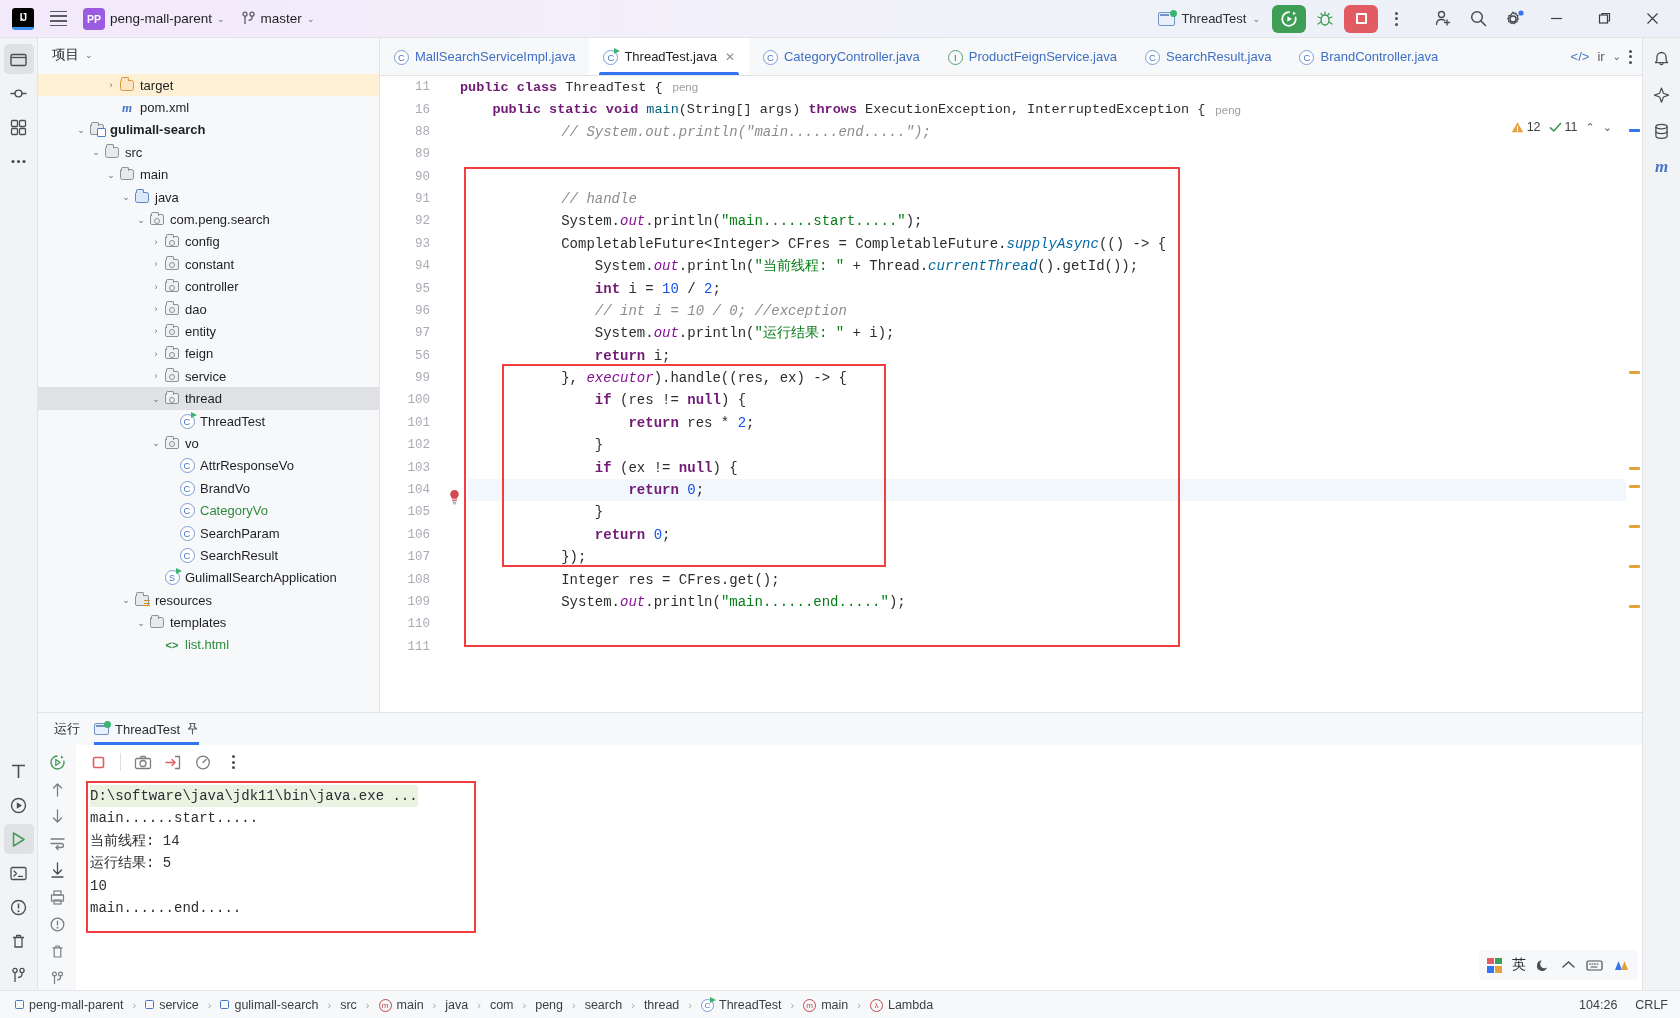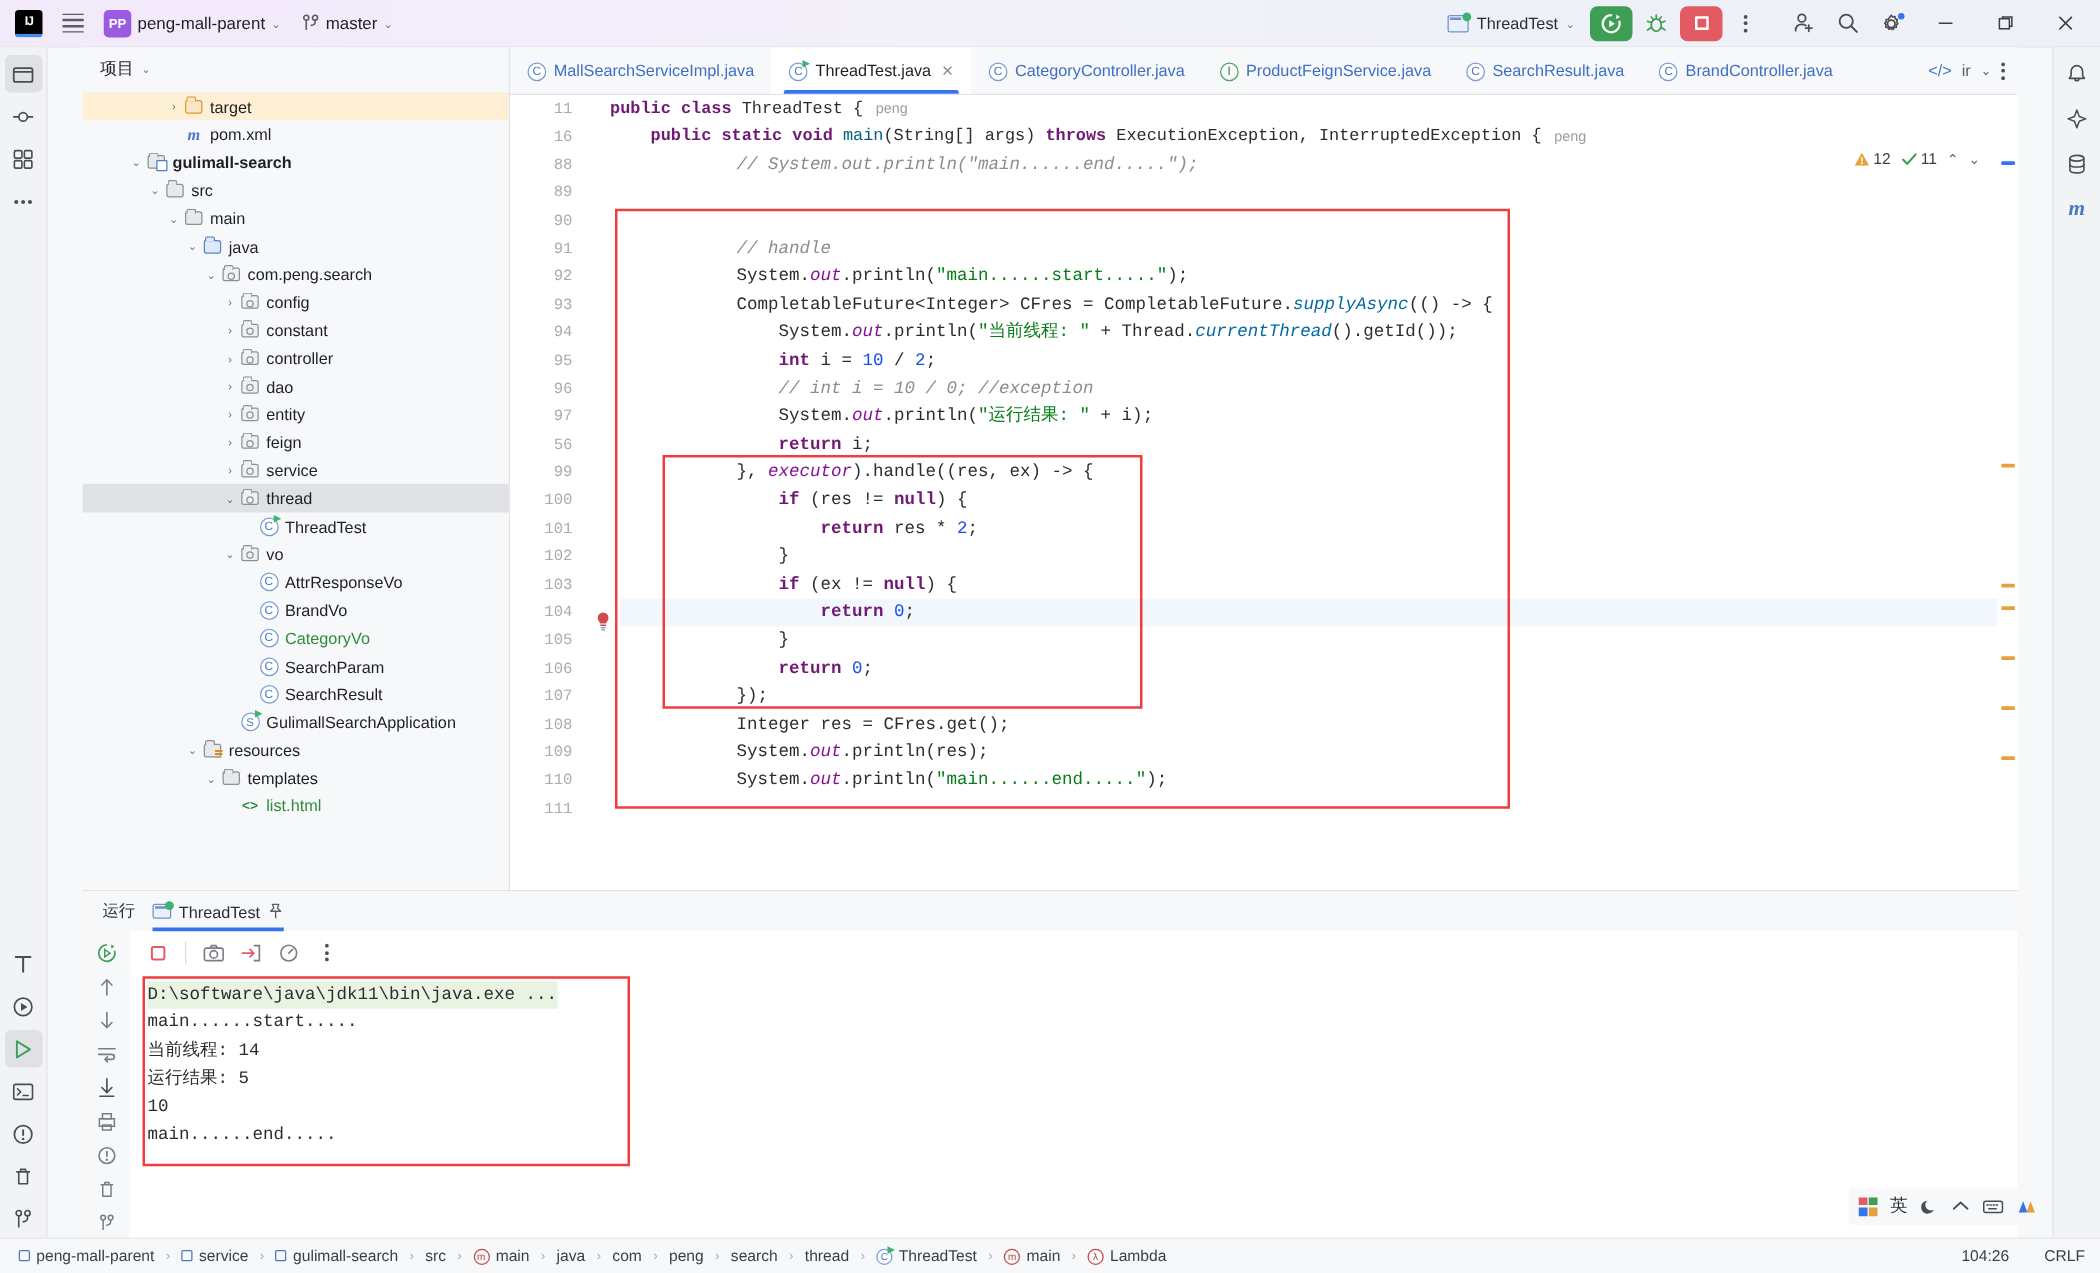--- a/index.html
+++ b/index.html
@@ -53,21 +53,21 @@
   .red-stop {
     width: 34px; height: 28px; border-radius: 6px; background: #e35b62;
     display:flex; align-items:center; justify-content:center; cursor:pointer;
   }
   .red-stop i { width: 11px; height: 11px; border: 2px solid #fff; border-radius:1px; display:block;}
   .dots-v { display:flex; flex-direction:column; gap:2.5px; align-items:center; }
   .dots-v i { width: 3px; height: 3px; border-radius: 50%; background: #4a4d52; display:block; }
   .win-btn { width: 44px; height: 38px; display:flex; align-items:center; justify-content:center; cursor:pointer; }
 
   
-  .bodyrow { flex: 1 1 auto; display: flex; min-height: 0; gap: 28px; }
+  .bodyrow { flex: 1 1 auto; display: flex; min-height: 0; }
 
   
   .rail {
     width: 38px; flex: 0 0 38px; background: #f2f3f5; border-right: 1px solid #e3e4e8;
     display:flex; flex-direction: column; align-items:center; padding-top: 6px; gap: 4px;
   }
   .rail-btn { width: 30px; height: 30px; display:flex; align-items:center; justify-content:center; border-radius:5px; cursor:pointer; color:#4a4d52;}
   .rail-btn.active { background: #dfe1e5; }
   .rail .spacer { flex: 1 1 auto; }
 
@@ -170,21 +170,21 @@
   .console { flex:1 1 auto; font-family:"Liberation Mono", monospace; font-size: 14px; padding: 6px 0 0 14px; position:relative; background:#fff;}
   .console .ln { height: 22.4px; line-height: 22.4px; white-space:pre; }
   .console .cmdline { background: #e8f3e2; display:inline-block; color:#2b2d30;}
 
   
   .status { height: 28px; flex:0 0 28px; background:#f7f8fa; border-top:1px solid #e3e4e8;
     display:flex; align-items:center; padding: 0 12px; font-size: 12.5px; color:#3c3f41; gap: 6px;}
   .crumb { display:flex; align-items:center; gap:5px; cursor:pointer; padding: 1px 3px; border-radius:3px;}
   .crumb .sq { width: 9px; height:9px; border:1.4px solid #4a77c4; border-radius:1.5px;}
   .sep { color:#a8abb2; font-size: 11px; }
-  .status .right { margin-left:auto; display:flex; align-items:center; gap: 28px;}
+  .status .right { margin-left:auto; display:flex; align-items:center; gap: 18px;}
 
   
   .tray { position:absolute; right: 42px; bottom: 38px; height: 30px; display:flex; align-items:center; gap:10px;
     background:#f7f8fa; padding: 0 8px; border-radius: 4px; }
   .tray .sq2 { width: 15px; height: 15px; display:grid; grid-template-columns: 1fr 1fr; grid-template-rows: 1fr 1fr; gap:1.5px;}
   .tray .sq2 i { display:block; background:#6b6e76; }
   .tray .sq2 i:nth-child(1){background:#e35b62;} .tray .sq2 i:nth-child(2){background:#3f9e55;}
   .tray .sq2 i:nth-child(3){background:#3574f0;} .tray .sq2 i:nth-child(4){background:#e5a23c;}
 
   svg { display:block; }
@@ -665,21 +665,20 @@
                 <div class="cl">        }, <span class="fld">executor</span>).handle((res, ex) -&gt; {</div>
                 <div class="cl">            <span class="kw">if</span> (res != <span class="kw">null</span>) {</div>
                 <div class="cl">                <span class="kw">return</span> res * <span class="num">2</span>;</div>
                 <div class="cl">            }</div>
                 <div class="cl">            <span class="kw">if</span> (ex != <span class="kw">null</span>) {</div>
                 <div class="cl hl">                <span class="kw">return</span> <span class="num">0</span>;</div>
                 <div class="cl">            }</div>
                 <div class="cl">            <span class="kw">return</span> <span class="num">0</span>;</div>
                 <div class="cl">        });</div>
                 <div class="cl">        Integer res = CFres.get();</div>
-                <div class="cl">        System.<span class="fld">out</span>.println(res);</div>
                 <div class="cl">        System.<span class="fld">out</span>.println(<span class="str">"main......end....."</span>);</div>
                 <div class="cl"></div>
               </div>
             <div class="scroll-right">
               <span class="err-mark" style="top:8px; background:#3574f0;"></span>
               <span class="err-mark" style="top:250px; background:#e5a23c;"></span>
               <span class="err-mark" style="top:346px; background:#e5a23c;"></span>
               <span class="err-mark" style="top:364px; background:#e5a23c;"></span>
               <span class="err-mark" style="top:404px; background:#e5a23c;"></span>
               <span class="err-mark" style="top:444px; background:#e5a23c;"></span>

